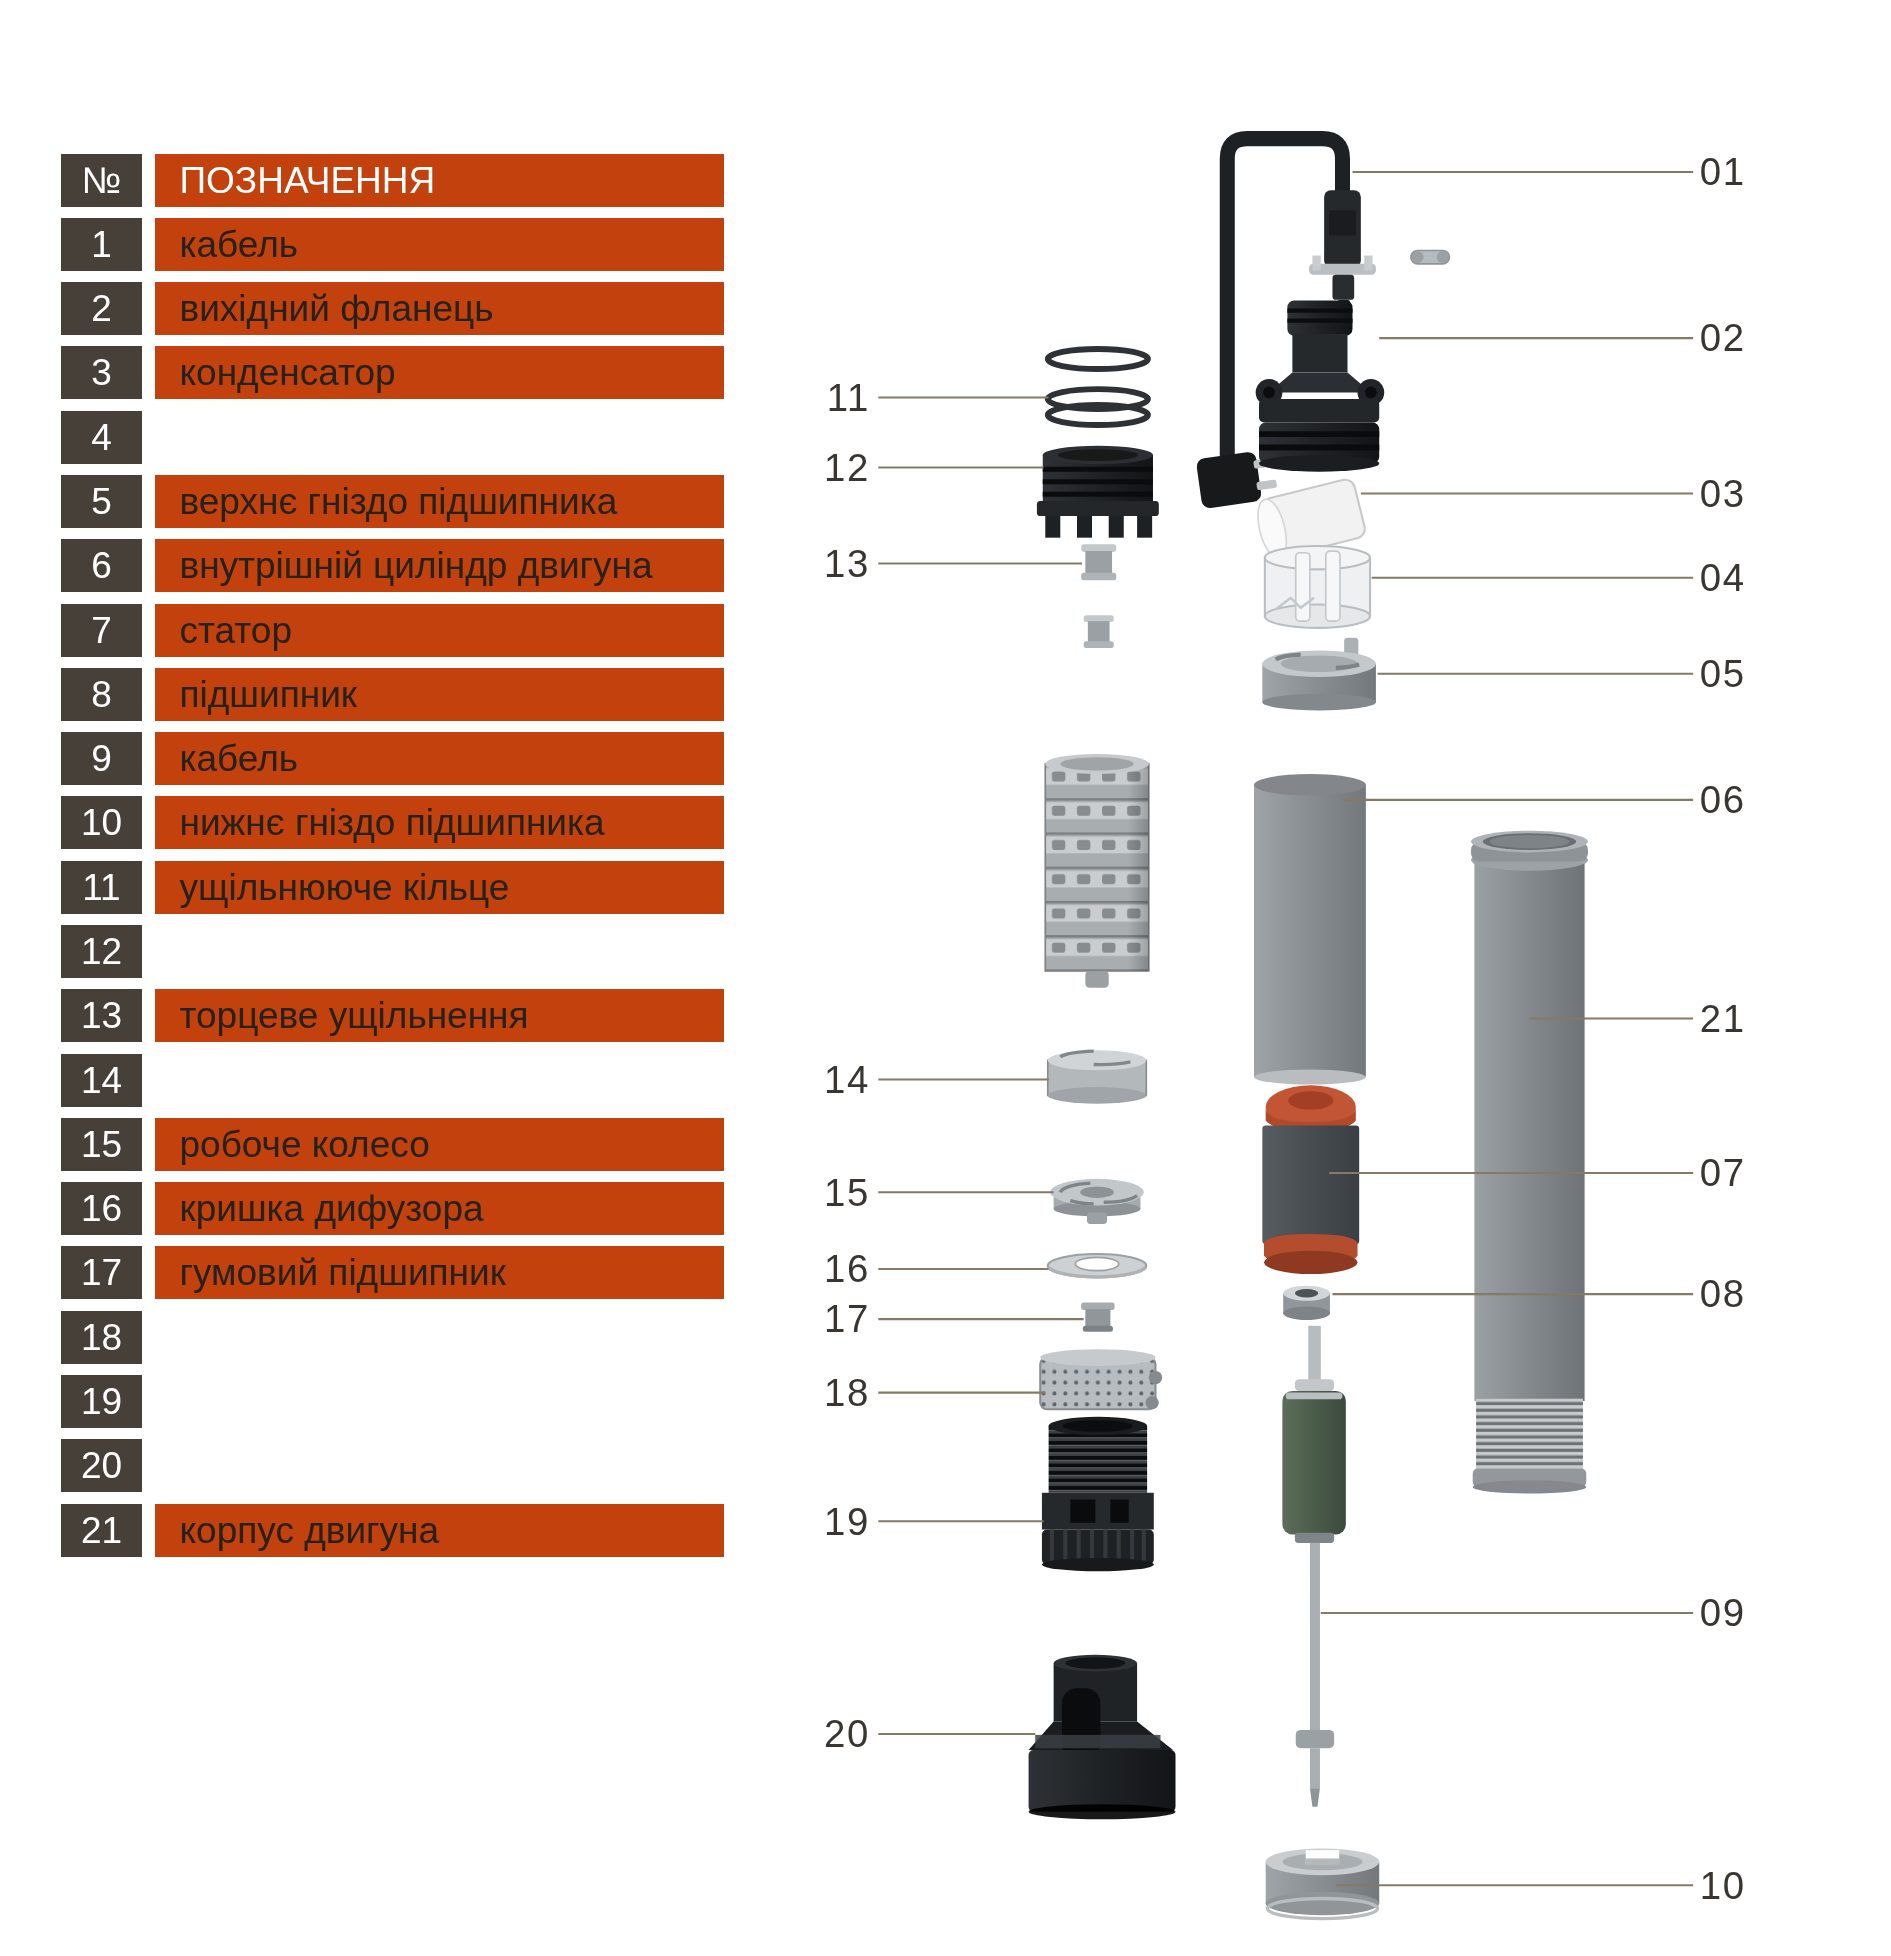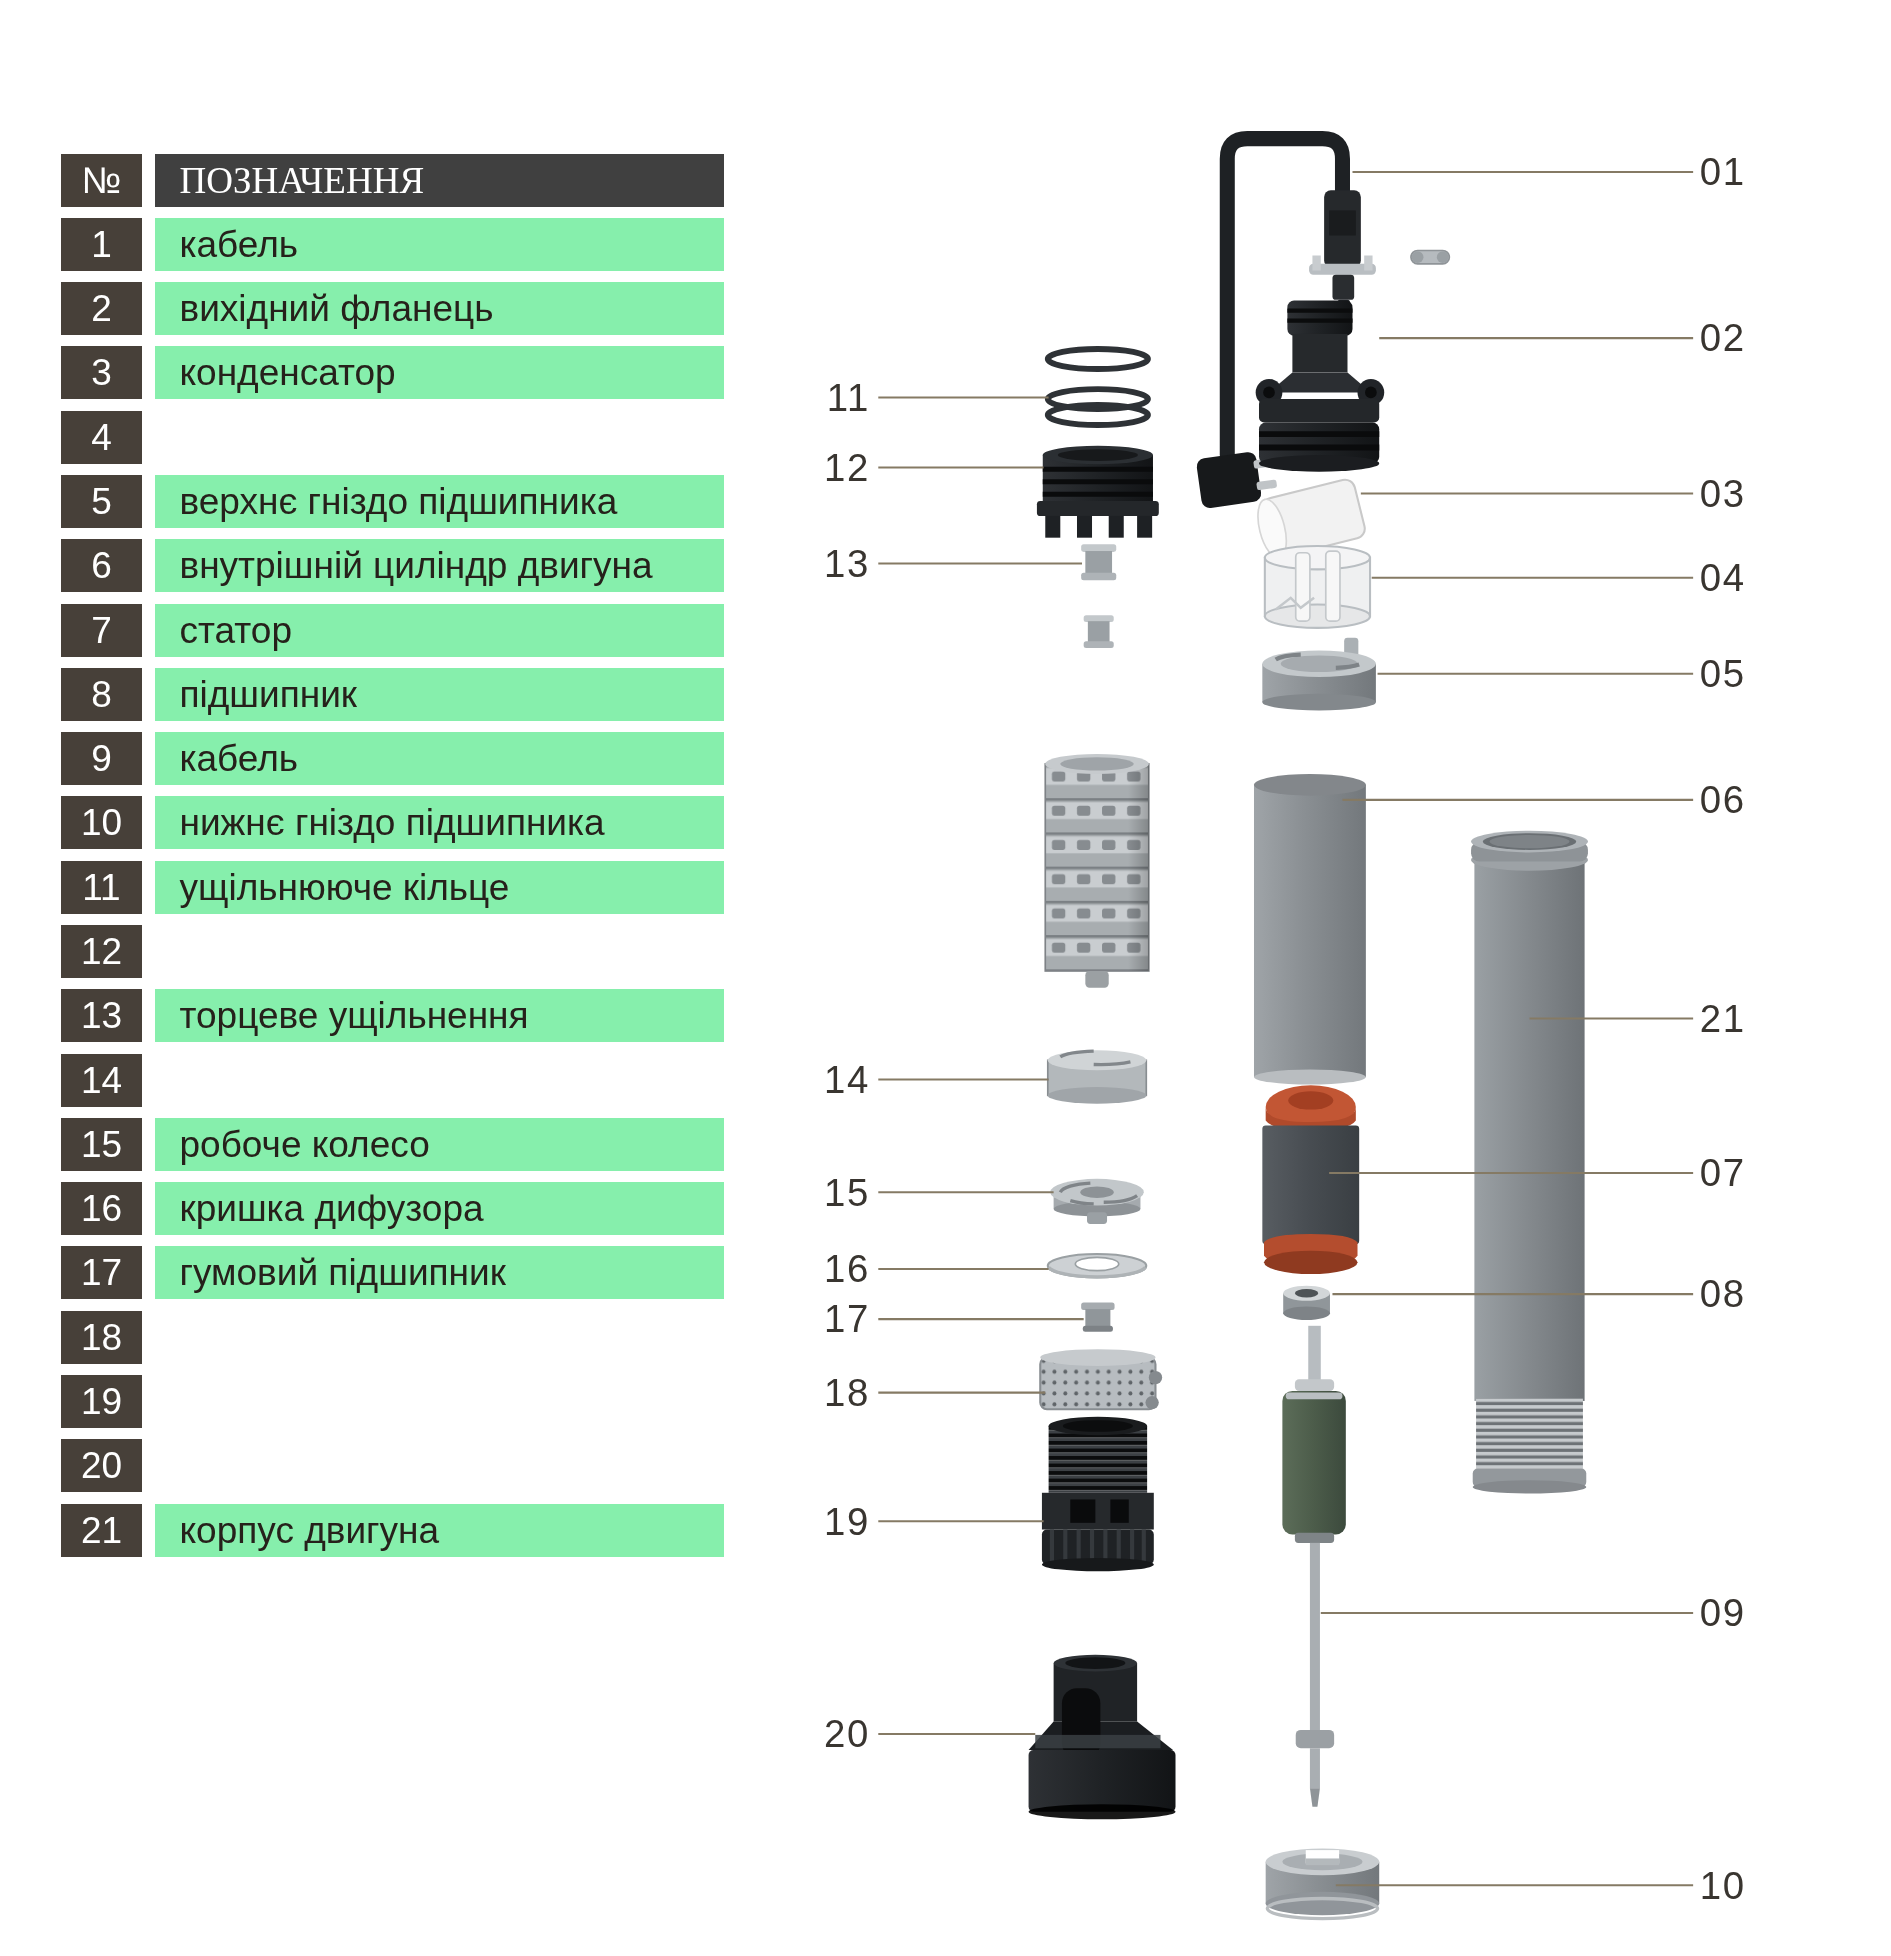--- a/index.html
+++ b/index.html
@@ -5,24 +5,24 @@
   html,body{margin:0;padding:0;background:#ffffff;}
   body{width:1891px;height:1957px;position:relative;font-family:"Liberation Sans","DejaVu Sans",sans-serif;}
   #app{position:absolute;inset:0;background:#ffffff;overflow:hidden;}
 
   
   #parts-table{position:absolute;left:0;top:0;}
   .trow{position:absolute;left:61px;display:flex;}
   .cell-num{width:81px;height:53px;background:#474039;color:#ffffff;
             display:flex;align-items:center;justify-content:center;
             font-size:37px;line-height:1;}
-  .cell-name{width:569px;height:53px;background:#86efac;color:#26211B;
+  .cell-name{width:569px;height:53px;background:#c2410c;color:#26211B;
              display:flex;align-items:center;font-size:37px;line-height:1;
              padding-left:25px;box-sizing:border-box;margin-left:12.5px;}
-  .trow.header .cell-name{background:#404040;color:#ffffff;font-family:Liberation Serif, serif;}
+  .trow.header .cell-name{background:#c2410c;color:#ffffff;}
 
   
   #diagram{position:absolute;left:0;top:0;}
   .leader{stroke:#857A64;stroke-width:2.5;fill:none;}
   .callout{font-size:46px;fill:#393530;letter-spacing:2px;}
   .callout.left{text-anchor:end;}
 </style>
 </head>
 <body>
 

